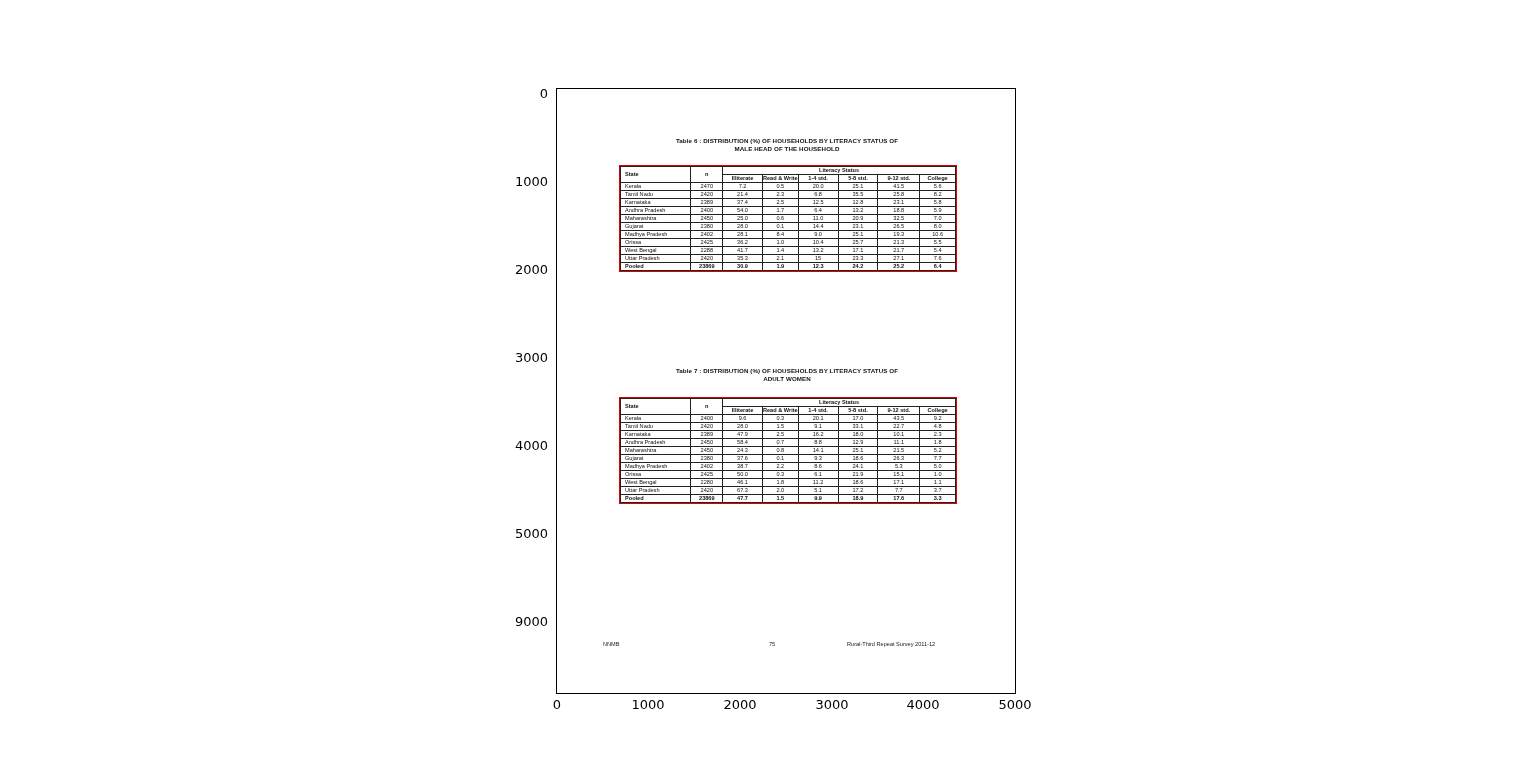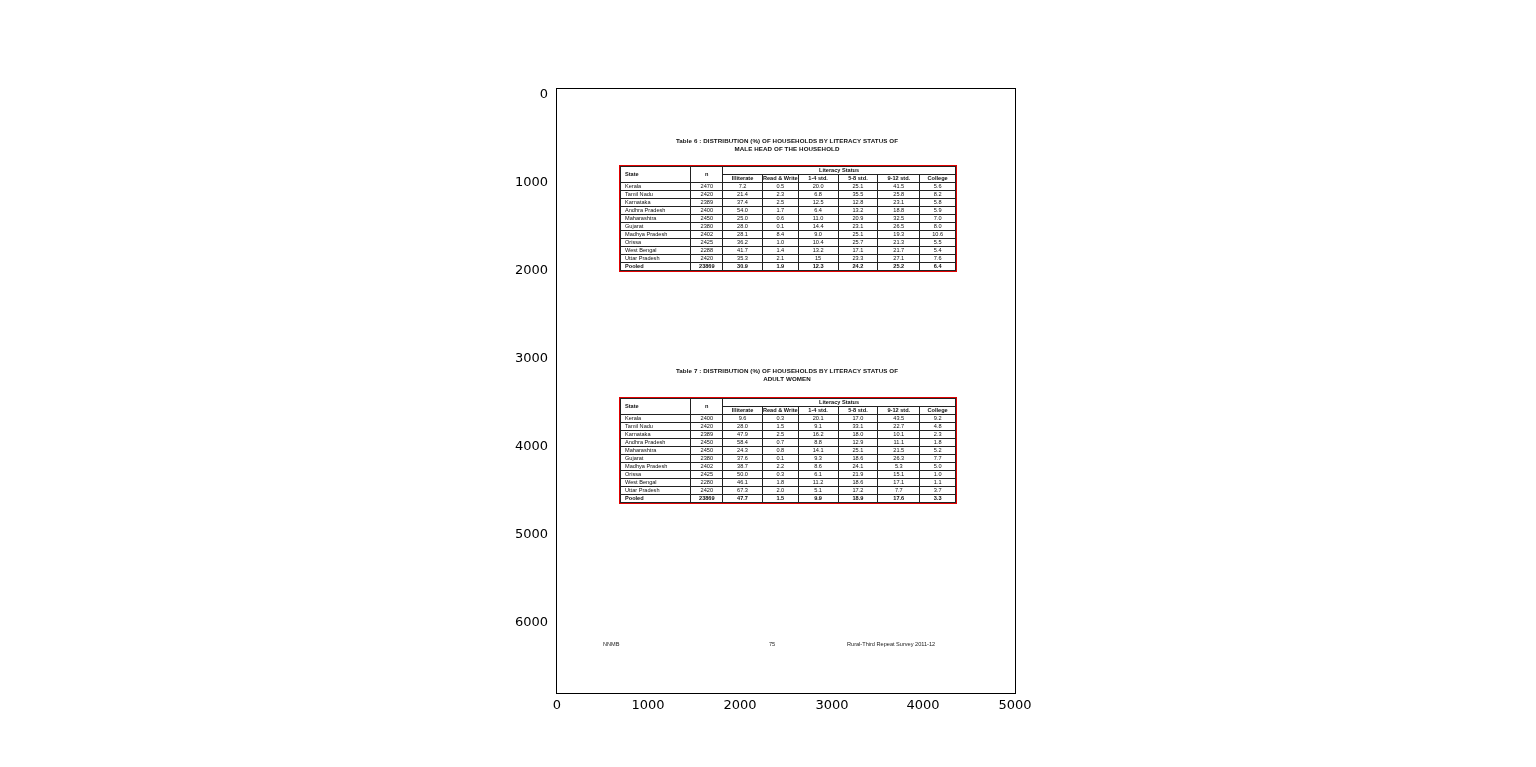--- a/index.html
+++ b/index.html
@@ -41,21 +41,21 @@
 
 <div id="stage">
 
   <div class="ylabels">
     <div class="tick-label" style="left:504px;top:86px;">0</div>
     <div class="tick-label" style="left:504px;top:174px;">1000</div>
     <div class="tick-label" style="left:504px;top:262px;">2000</div>
     <div class="tick-label" style="left:504px;top:350px;">3000</div>
     <div class="tick-label" style="left:504px;top:438px;">4000</div>
     <div class="tick-label" style="left:504px;top:526px;">5000</div>
-    <div class="tick-label" style="left:504px;top:614px;">6000</div>
+    <div class="tick-label" style="left:504px;top:614px;">9000</div>
   </div>
 
   <div class="xlabels">
     <div class="tick-label" style="left:527px;top:697px;">0</div>
     <div class="tick-label" style="left:618px;top:697px;">1000</div>
     <div class="tick-label" style="left:710px;top:697px;">2000</div>
     <div class="tick-label" style="left:802px;top:697px;">3000</div>
     <div class="tick-label" style="left:893px;top:697px;">4000</div>
     <div class="tick-label" style="left:985px;top:697px;">5000</div>
   </div>

